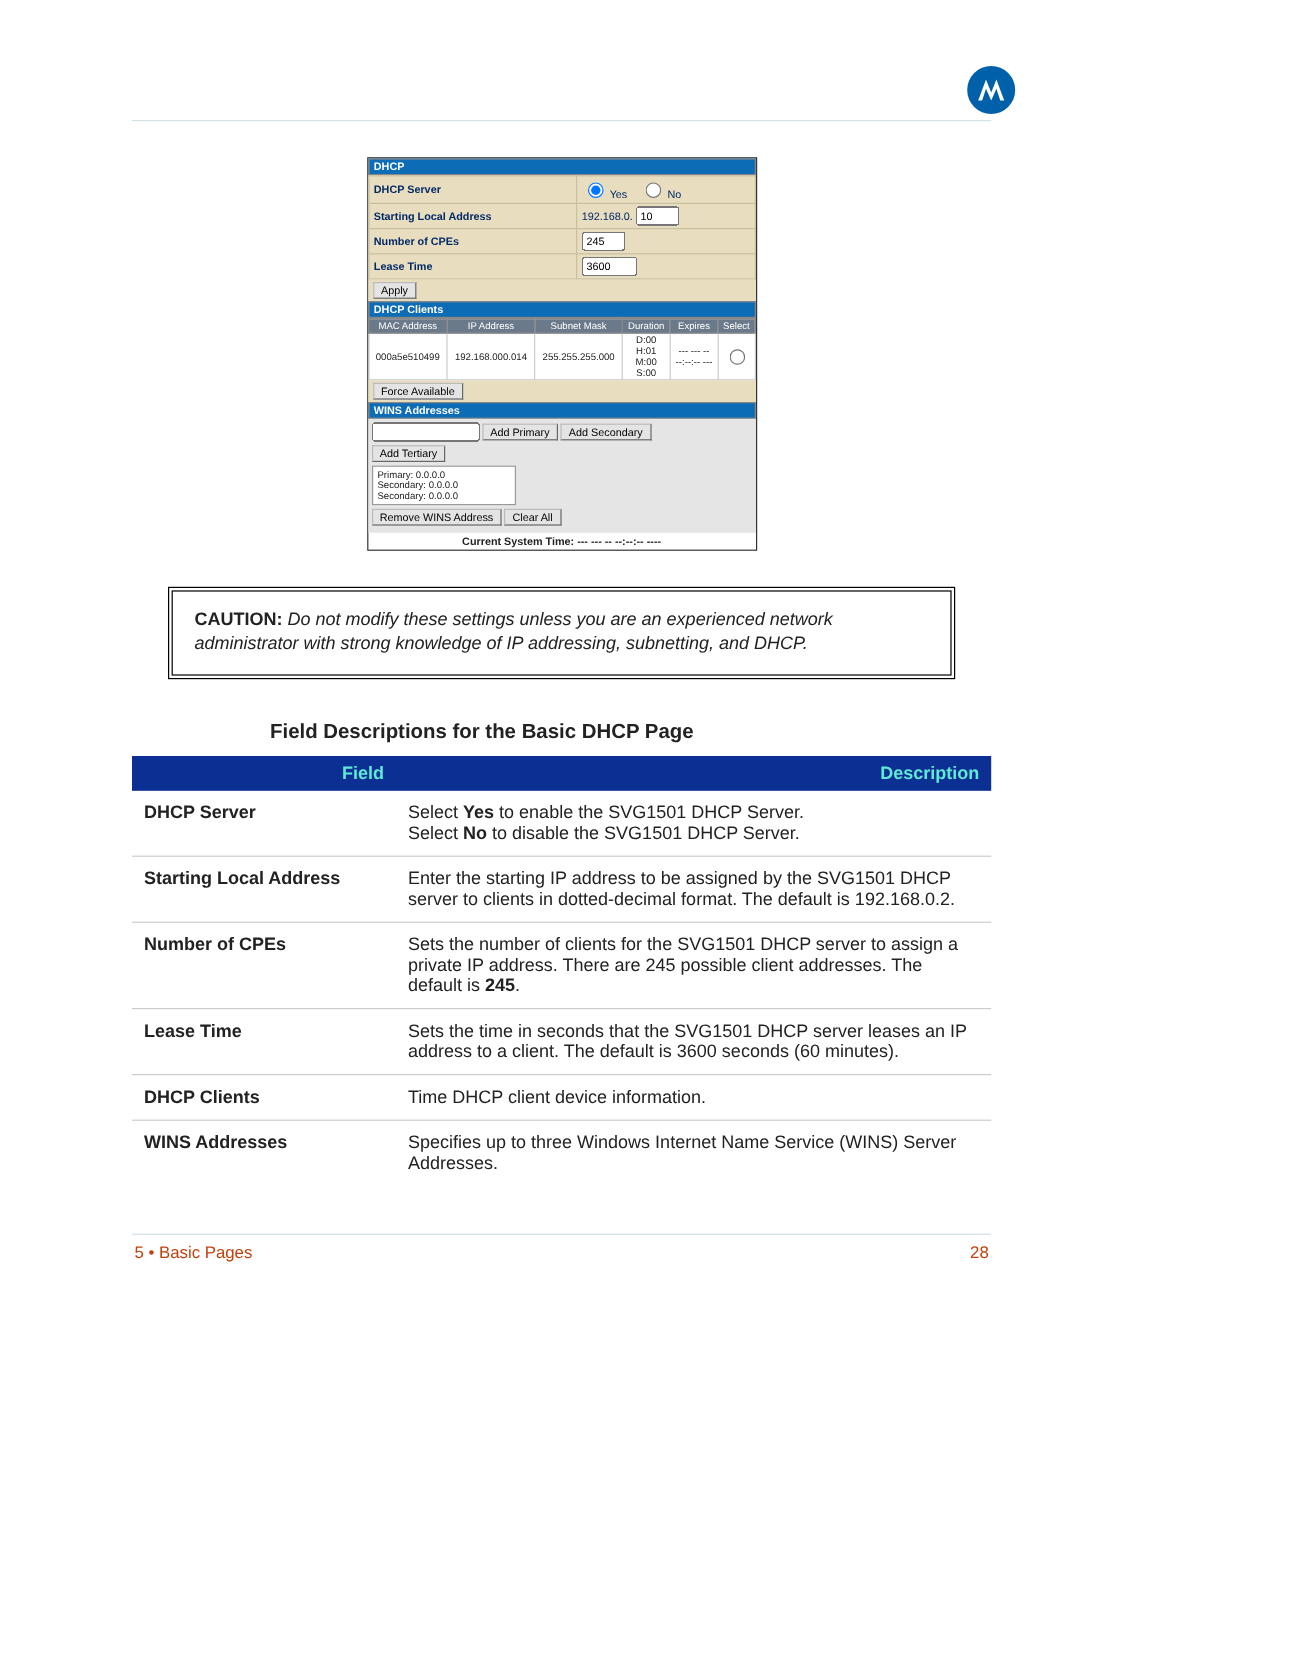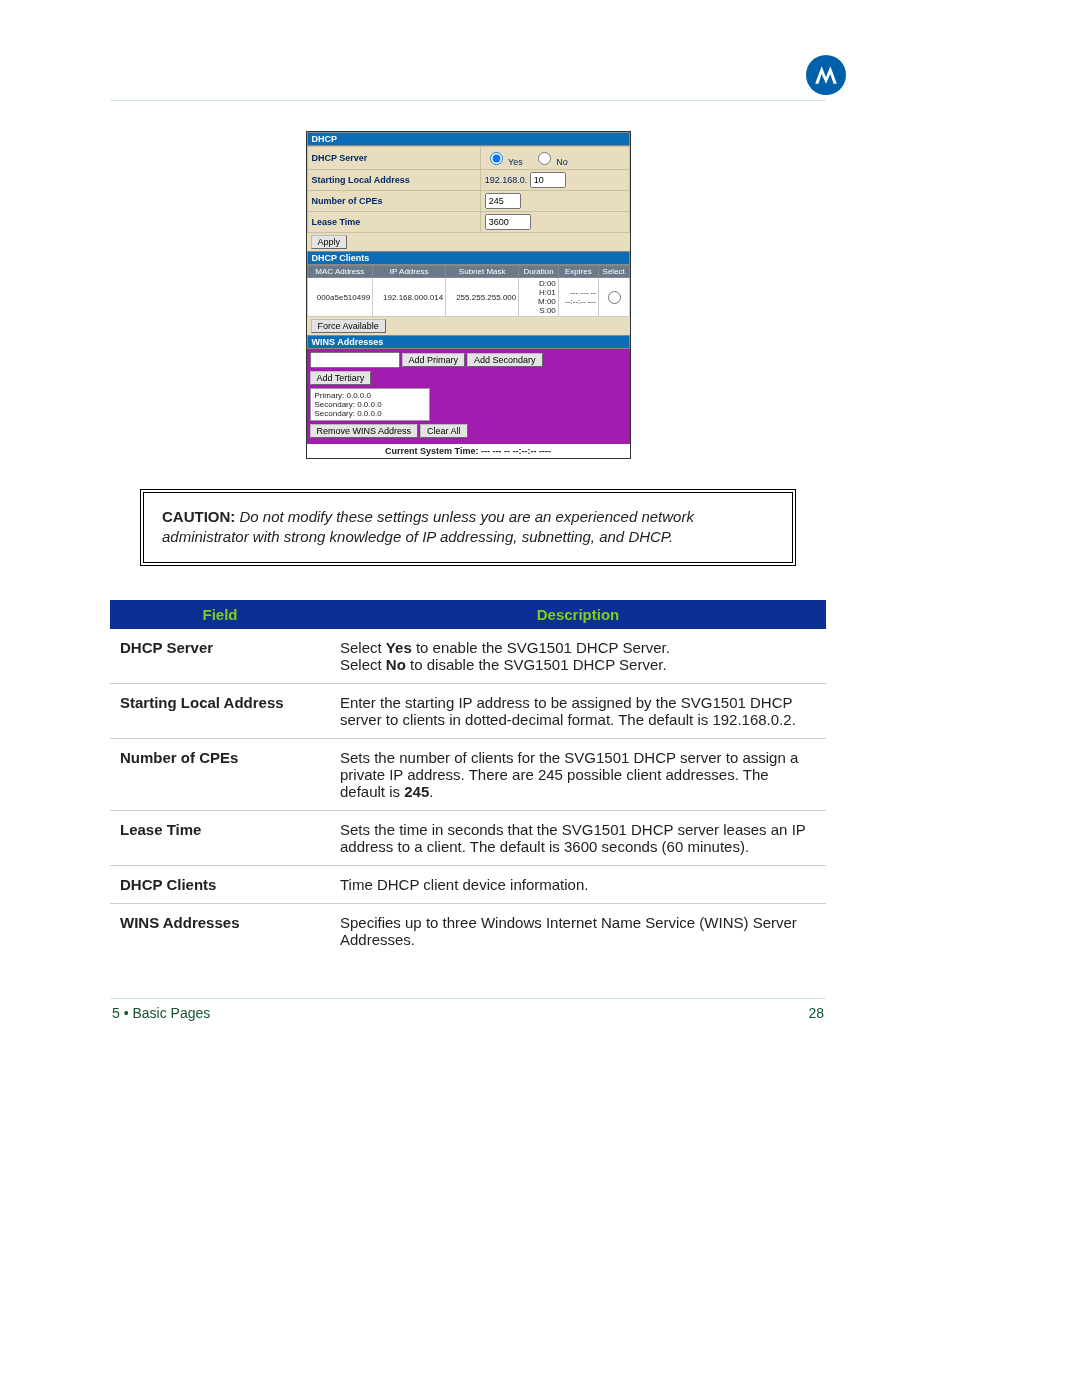--- a/index.html
+++ b/index.html
@@ -58,22 +58,22 @@
   }
   .cfg-table { width: 100%; border-collapse: collapse; background: #e9ddc0; }
   .cfg-table td { padding: 2px 4px; border: 1px solid #c9bfa2; font-size: 9px; color: #002a66; vertical-align: middle; }
   .cfg-table td.val { background: #e9ddc0; }
   .cfg-table td.lab { font-weight: bold; }
   .cfg-input { font-size: 9px; width: 36px; }
   .btn-flat { font-size: 9px; padding: 1px 6px; background: #e4e4e4; border: 1px outset #bbb; }
   .beige { background: #e9ddc0; padding: 2px 4px; }
   .clients-tbl { width: 100%; border-collapse: collapse; border-radius: 21px; }
   .clients-tbl th { background: #6a7a8a; color: #fff; font-size: 8px; font-weight: normal; padding: 1px 2px; border: 1px solid #888; }
-  .clients-tbl td { font-size: 8px; padding: 1px 2px; border: 1px solid #ccc; text-align: right; }
-  .wins-box { background: #a21caf; padding: 3px; }
+  .clients-tbl td { font-size: 8px; padding: 1px 2px; border: 1px solid #ccc; text-align: center; }
+  .wins-box { background: #e5e5e5; padding: 3px; }
   .wins-row { display: flex; gap: 2px; align-items: center; margin-bottom: 3px; }
   .wins-row input[type=text] { width: 90px; font-size: 9px; }
   .wins-list { border: 1px solid #999; background: #fff; padding: 2px 4px; font-size: 8px; width: 120px; }
   .sys-time { font-size: 9px; font-weight: bold; padding: 2px 4px; text-align: center; }
 
   
   .caution {
     border: 4px double #000;
     padding: 14px 18px;
     margin: 0 30px 34px 30px;
@@ -90,39 +90,39 @@
   }
 
   
   .desc-tbl {
     width: 100%;
     border-collapse: collapse;
     font-size: 15px;
   }
   .desc-tbl thead th {
     background: #0b2f92;
-    color: #84cc16;
-    text-align: center;
+    color: #5eead4;
+    text-align: right;
     font-weight: bold;
     padding: 6px 10px;
   }
   .desc-tbl tbody td {
     padding: 10px 10px;
     vertical-align: top;
     border-bottom: 1px solid #ccc;
   }
   .desc-tbl tbody td.fld { font-weight: bold; width: 220px; }
   .desc-tbl tbody tr:last-child td { border-bottom: none; }
 
   .closing { font-size: 16px; margin: 28px 0 0 0; }
 
   .footer {
     display: flex;
     justify-content: space-between;
-    color: #14532d;
+    color: #c2410c;
     font-size: 14px;
     padding: 0 2px;
   }
 </style>
 </head>
 <body>
 
 <div class="page">
   <div class="logo">
     <svg viewBox="0 0 24 24">
@@ -215,20 +215,21 @@
         <button class="btn-flat">Clear All</button>
       </div>
     </div>
     <div class="sys-time">Current System Time: --- --- -- --:--:-- ----</div>
   </div>
 
   <div class="caution">
     <b>CAUTION:</b><span class="caution-txt"> Do not modify these settings unless you are an experienced network administrator with strong knowledge of IP addressing, subnetting, and DHCP.</span>
   </div>
 
+  <div class="heading">Field Descriptions for the Basic DHCP Page</div>
 
   <table class="desc-tbl">
     <thead>
         <tr>
       <th>Field</th>
       <th>Description</th>
     </tr>
       </thead>
     <tbody id="desc-body">
         <tr>

